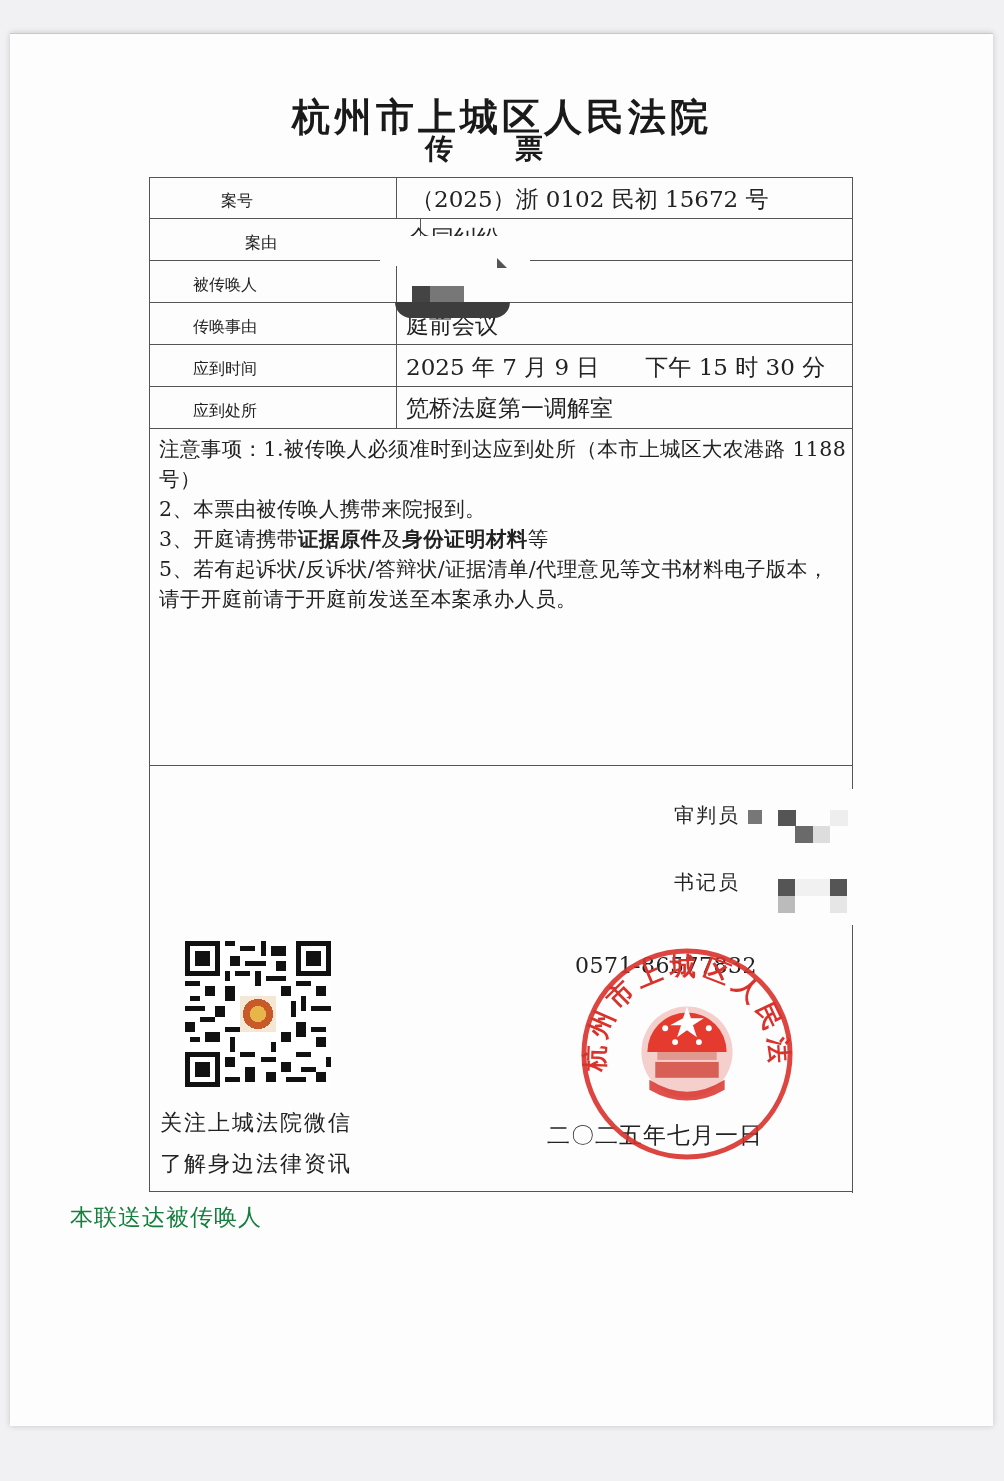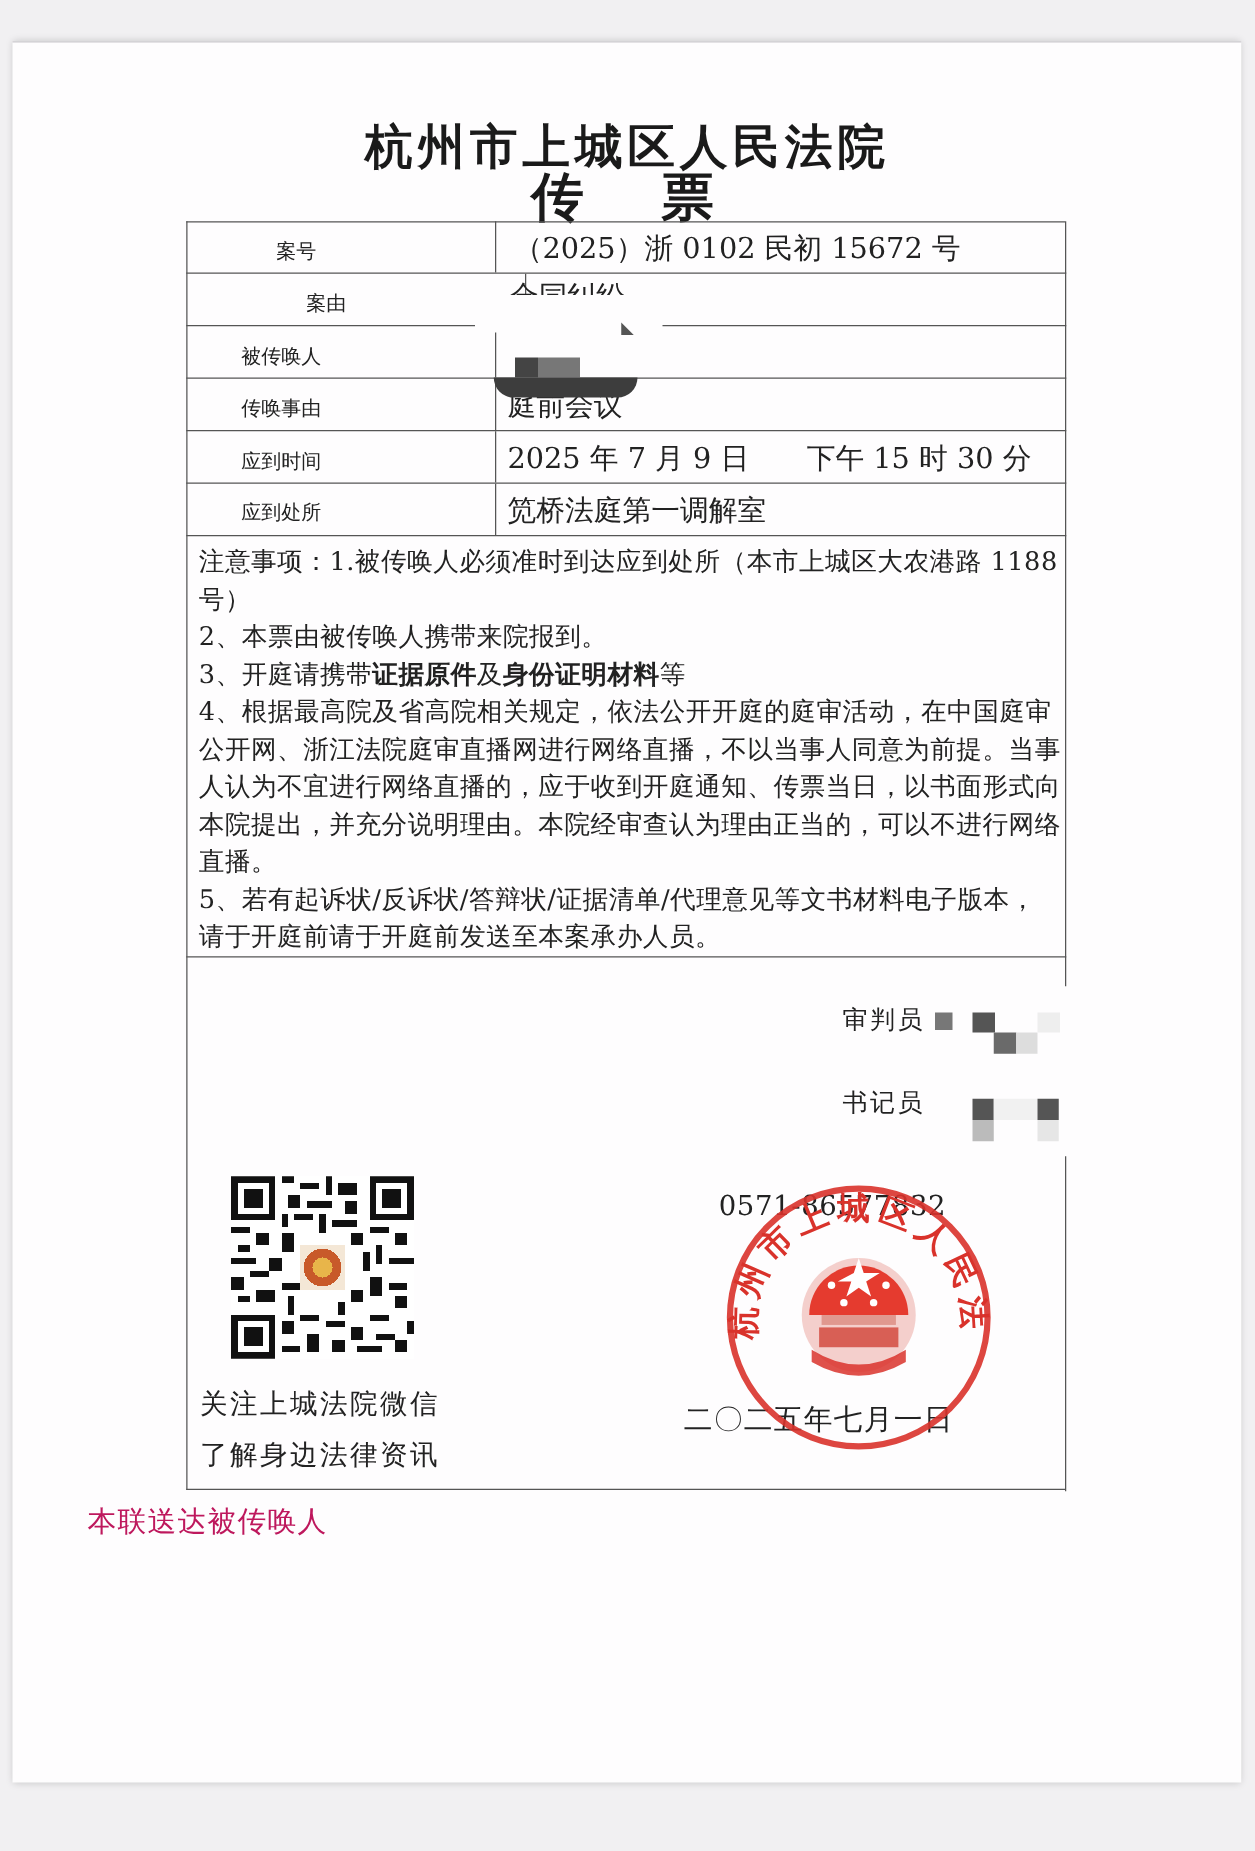--- a/index.html
+++ b/index.html
@@ -15,21 +15,21 @@
       box-shadow:0 0 6px rgba(0,0,0,0.18);
       border-top:1px solid #c9c7cb;
     }
     .court-title {
       position:absolute; left:0; top:92px; width:1004px; text-align:center;
       font-size:38px; letter-spacing:4px; font-weight:bold; color:#1a1a1a;
       font-family:"DejaVu Sans","Liberation Sans",sans-serif;
     }
     .doc-title {
       position:absolute; left:425px; top:130px;
-      font-size:42px; font-weight:bold; color:#1a1a1a; letter-spacing:0;
+      font-size:28px; font-weight:bold; color:#1a1a1a; letter-spacing:0;
       font-family:"DejaVu Sans","Liberation Sans",sans-serif;
     }
     .doc-title span.gap { display:inline-block; width:62px; }
 
     .frame {
       position:absolute; left:149px; top:177px; width:703px; height:1015px;
       border:1px solid #555; border-right:none; box-sizing:border-box;
     }
     .frame-right-top { position:absolute; left:852px; top:177px; width:1px; height:612px; background:#555; }
     .frame-right-bottom { position:absolute; left:852px; top:925px; width:1px; height:268px; background:#555; }
@@ -62,21 +62,21 @@
     .blur-block { position:absolute; }
 
     .qr { position:absolute; left:184px; top:941px; width:148px; height:146px; }
     .qr-caption { position:absolute; left:160px; font-size:22px; color:#222; letter-spacing:2px; }
 
     .phone { position:absolute; left:575px; top:953px; font-size:22px; color:#222; letter-spacing:0.5px; }
     .date-cn { position:absolute; left:547px; top:1120px; font-size:23px; color:#222; letter-spacing:1px; }
     .seal { position:absolute; left:578px; top:945px; width:218px; height:218px; }
 
     .footer-note {
-      position:absolute; left:70px; top:1202px; font-size:23px; color:#be185d; letter-spacing:1px;
+      position:absolute; left:70px; top:1202px; font-size:23px; color:#15803d; letter-spacing:1px;
     }
     .redact-blob {
       position:absolute;
     }
   </style>
 </head>
 <body>
 
 <div class="paper"></div>
 
@@ -113,21 +113,20 @@
 
 <div class="redact-blob" style="left:380px;top:236px;width:150px;height:30px;background:#fefdfe;"></div>
 <div class="redact-blob" style="left:412px;top:286px;width:52px;height:16px;background:linear-gradient(90deg,#444 0 35%,#777 35% 100%);"></div>
 <div class="redact-blob" style="left:395px;top:302px;width:115px;height:16px;background:#3d3d3d;border-radius:0 0 40px 40px;"></div>
 <div class="redact-blob" style="left:497px;top:258px;width:0;height:0;border-left:10px solid #555;border-top:10px solid transparent;"></div>
 
 <div class="notes">
   <p><span>注意事项：</span><span>1.被传唤人必须准时到达应到处所（本市上城区大农港路 1188 号）</span></p>
   <p>2、本票由被传唤人携带来院报到。</p>
   <p><span>3、开庭请携带</span><b>证据原件</b><span>及</span><b>身份证明材料</b><span>等</span></p>
-  <p>4、根据最高院及省高院相关规定，依法公开开庭的庭审活动，在中国庭审公开网、浙江法院庭审直播网进行网络直播，不以当事人同意为前提。当事人认为不宜进行网络直播的，应于收到开庭通知、传票当日，以书面形式向本院提出，并充分说明理由。本院经审查认为理由正当的，可以不进行网络直播。</p>
   <p>5、若有起诉状/反诉状/答辩状/证据清单/代理意见等文书材料电子版本，请于开庭前请于开庭前发送至本案承办人员。</p>
 </div>
 <div class="notes-bottom"></div>
 
 <div class="sig-label" style="left:674px;top:802px;">审判员</div>
 <div class="blur-block" style="left:748px;top:810px;width:14px;height:14px;background:#777;"></div>
 <div class="blur-block" style="left:778px;top:810px;width:18px;height:16px;background:#555;"></div>
 <div class="blur-block" style="left:795px;top:826px;width:18px;height:17px;background:#6a6a6a;"></div>
 <div class="blur-block" style="left:813px;top:826px;width:17px;height:17px;background:#ddd;"></div>
 <div class="blur-block" style="left:830px;top:810px;width:18px;height:16px;background:#eee;"></div>

